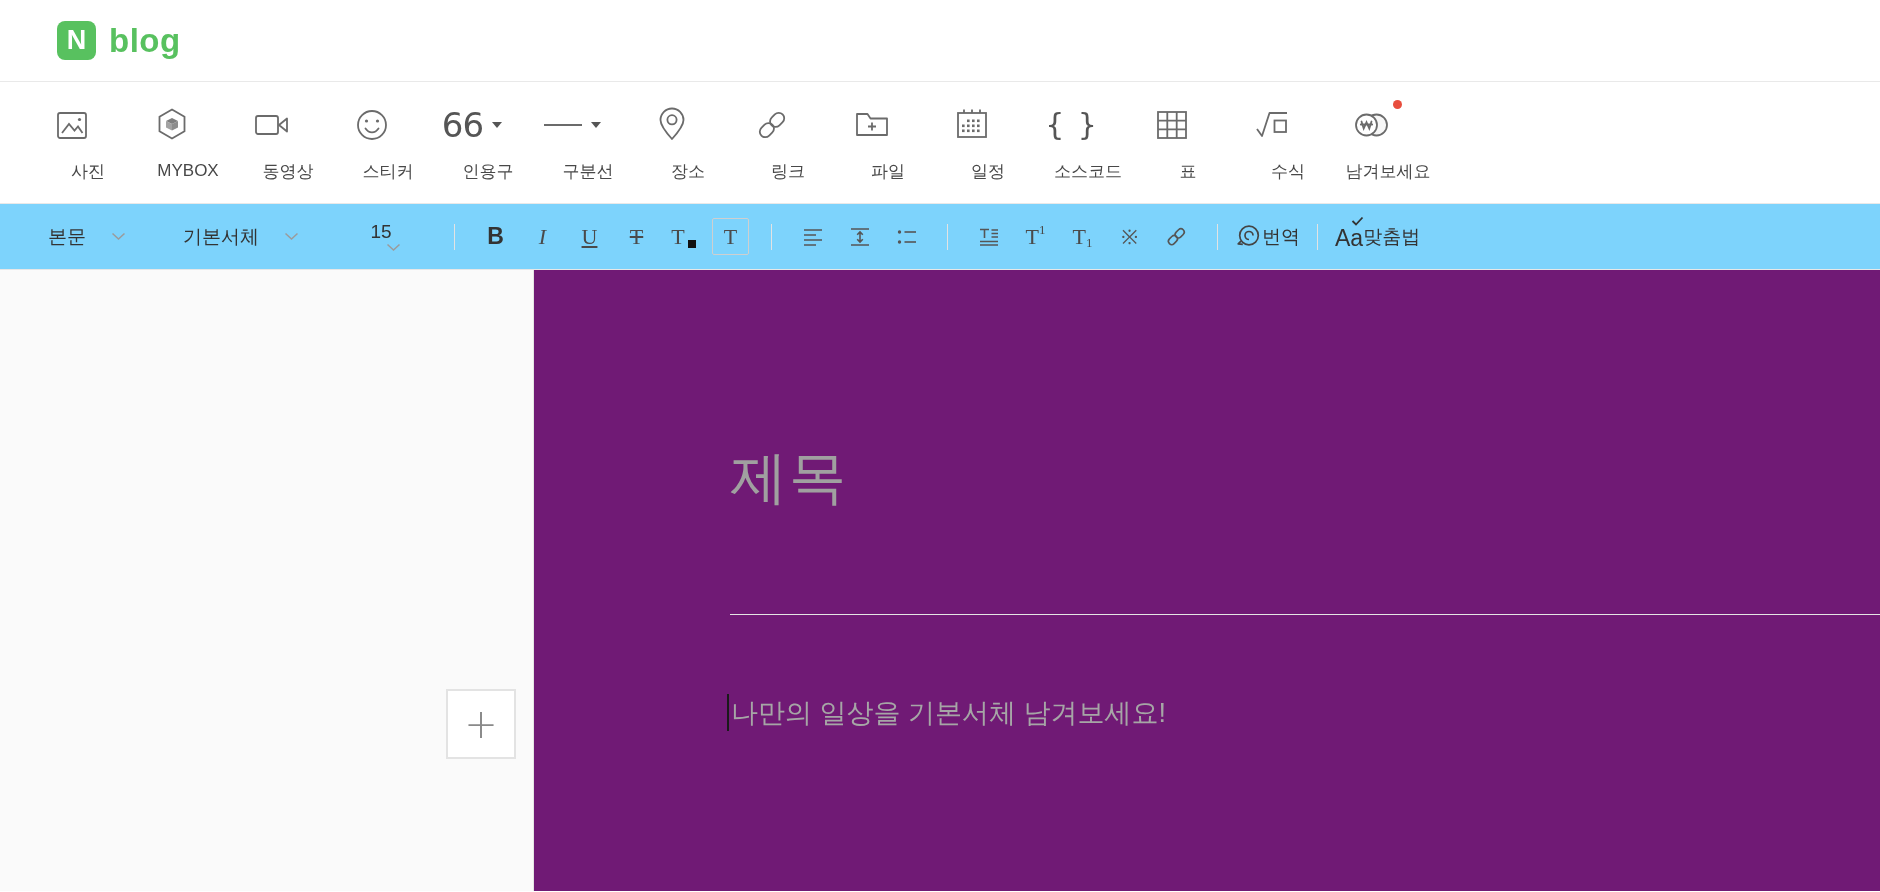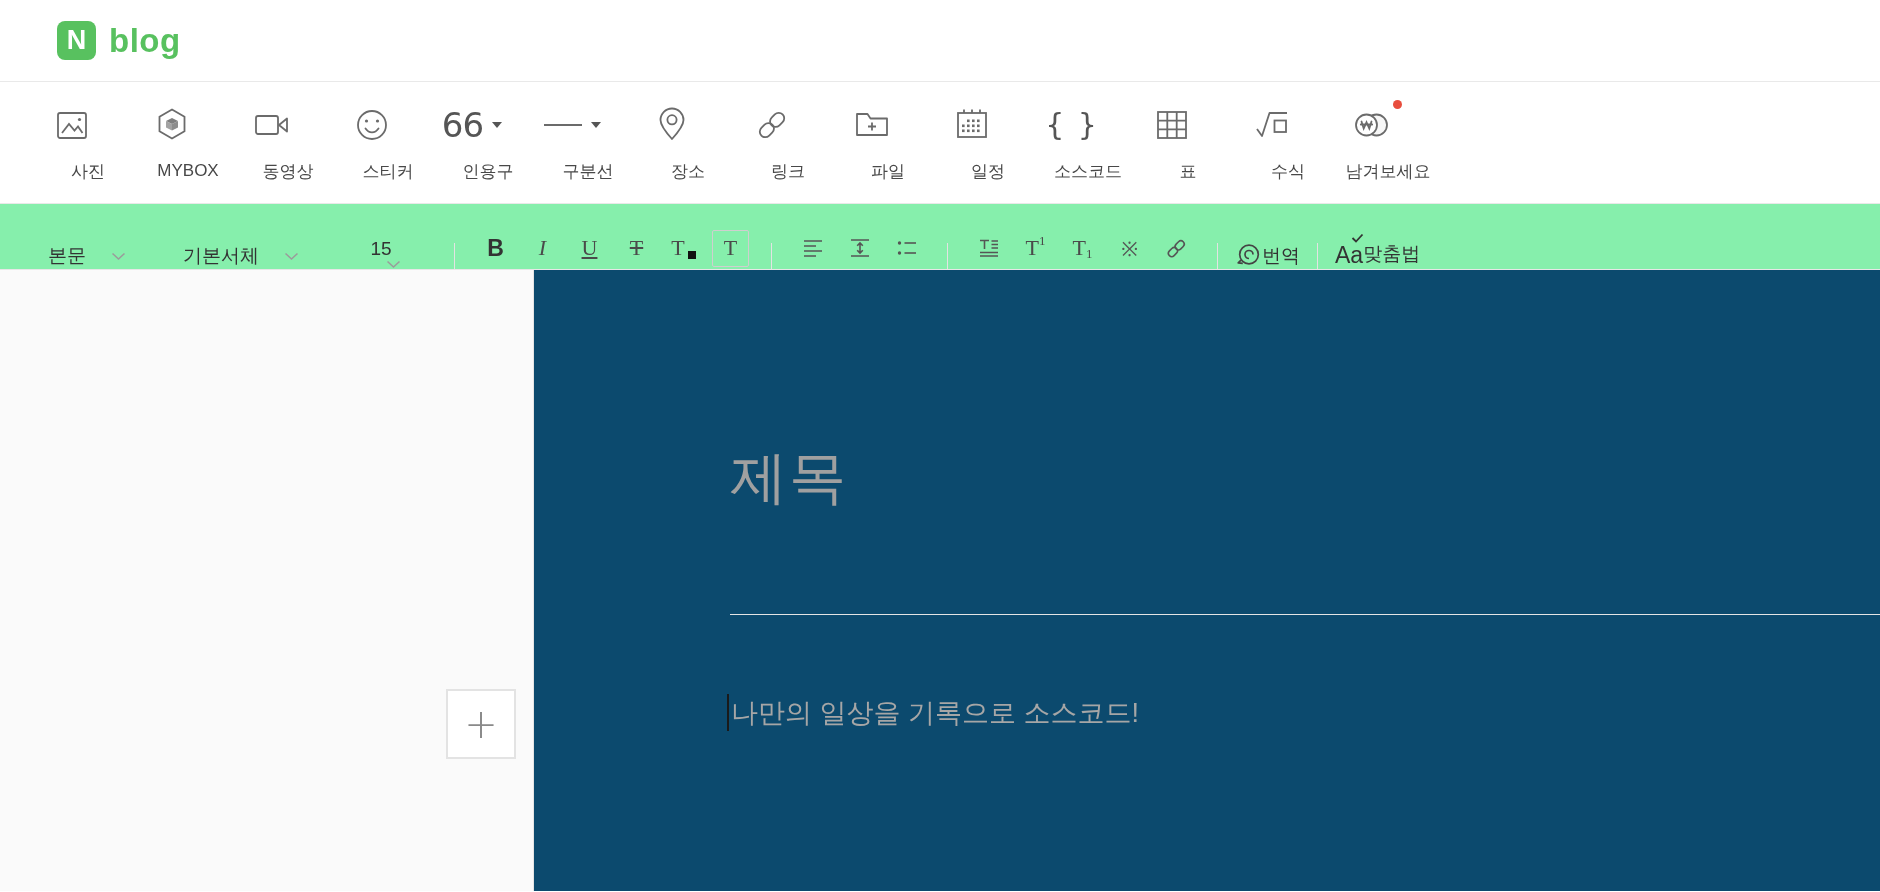--- a/index.html
+++ b/index.html
@@ -28,22 +28,22 @@
   .glyph66 { font-size:34px; color:#555; font-weight:400; letter-spacing:-1px;
     line-height:1; font-family:"DejaVu Sans",sans-serif; }
   .tri-down { width:0; height:0; border-left:5px solid transparent;
     border-right:5px solid transparent; border-top:6px solid #555;
     display:inline-block; margin-left:9px; }
   .hline { display:inline-block; width:38px; height:2px; background:#6b6b6b; }
   .red-dot { position:absolute; top:-3px; right:-7px; width:9px; height:9px;
     border-radius:50%; background:#e84d3d; }
 
   
-  .toolbar2 { height:66px; display:flex; align-items:flex-end; padding-left:48px;
-    border-bottom:1px solid #e7e7e7; background:#86efac; }
+  .toolbar2 { height:66px; display:flex; align-items:center; padding-left:48px;
+    border-bottom:1px solid #e7e7e7; background:#7dd3fc; }
   .dd { display:flex; align-items:center; background:none; border:none;
     cursor:pointer; font-size:19px; color:#333; }
   .dd svg { margin-left:25px; }
   .sep { width:1px; height:26px; background:#e3e3e3; margin:0 17px; }
   .fmt-btn { min-width:47px; height:42px; display:flex; align-items:center;
     justify-content:center; background:none; border:none; cursor:pointer;
     font-size:22px; color:#4a4a4a; position:relative; }
   .fmt-btn svg { stroke:#555; fill:none; stroke-width:1.6; }
   .b-bold { font-weight:bold; color:#333; font-size:23px; }
   .i-italic { font-family:"Liberation Serif",serif; font-style:italic; }
@@ -64,21 +64,21 @@
   .aa-check { position:absolute; top:-5px; right:-1px; }
 
   
   .content { display:flex; height:621px; }
   .side-panel { width:534px; background:#fafafa; border-right:1px solid #e5e5e5;
     position:relative; }
   .add-btn { position:absolute; top:419px; right:17px; width:70px; height:70px;
     background:#fff; border:2px solid #e3e3e3; color:#8a8a8a; font-size:40px;
     font-weight:300; line-height:1; display:flex; align-items:center;
     justify-content:center; cursor:pointer; font-family:"DejaVu Sans",sans-serif; }
-  .main-panel { flex:1; position:relative; background:#0c4a6e; }
+  .main-panel { flex:1; position:relative; background:#701a75; }
   .title-ph { position:absolute; left:196px; top:170px; font-size:57px;
     color:#a0a0a0; letter-spacing:2px; cursor:text; }
   .title-divider { position:absolute; left:196px; right:0; top:344px; height:1px;
     background:#e5e5e5; }
   .body-ph { position:absolute; left:193px; top:424px; display:flex;
     align-items:center; font-size:27px; color:#a6a6a6; cursor:text; }
   .caret { width:2px; height:37px; background:#1a1a1a; margin-right:2px; }
 </style>
 </head>
 <body>
@@ -373,16 +373,16 @@
   <div class="side-panel">
     <button class="add-btn">
         <span>+</span>
       </button>
   </div>
   <div class="main-panel">
     <div class="title-ph">제목</div>
     <div class="title-divider"></div>
     <div class="body-ph">
       <span class="caret"></span>
-      <span>나만의 일상을 기록으로 소스코드!</span>
+      <span>나만의 일상을 기본서체 남겨보세요!</span>
     </div>
   </div>
 </div>
 
 </body></html>

